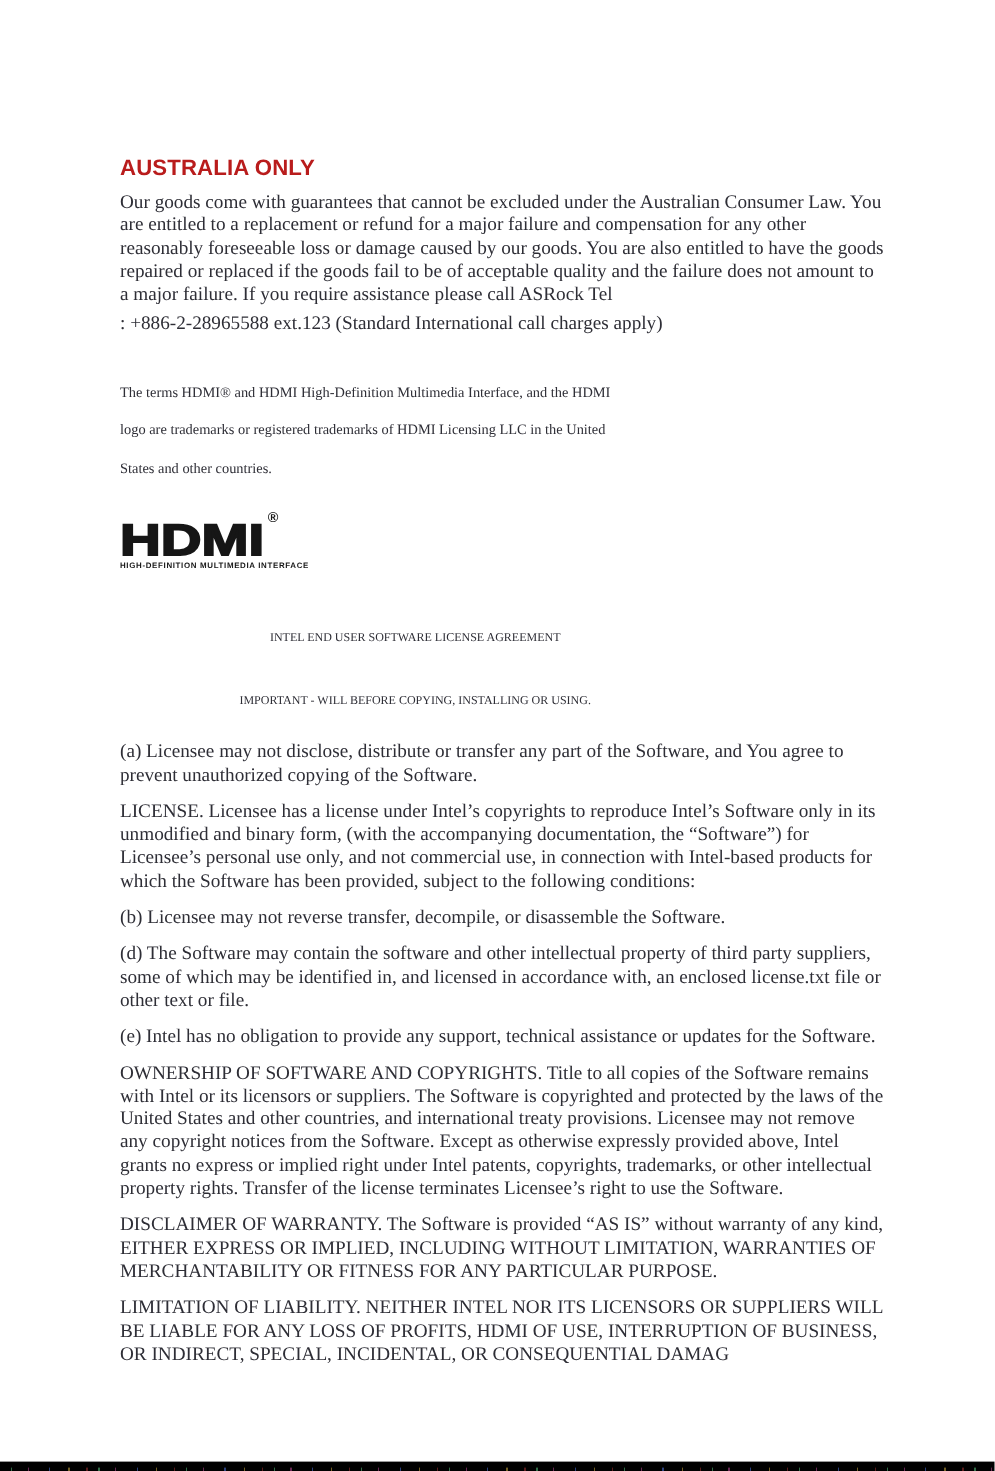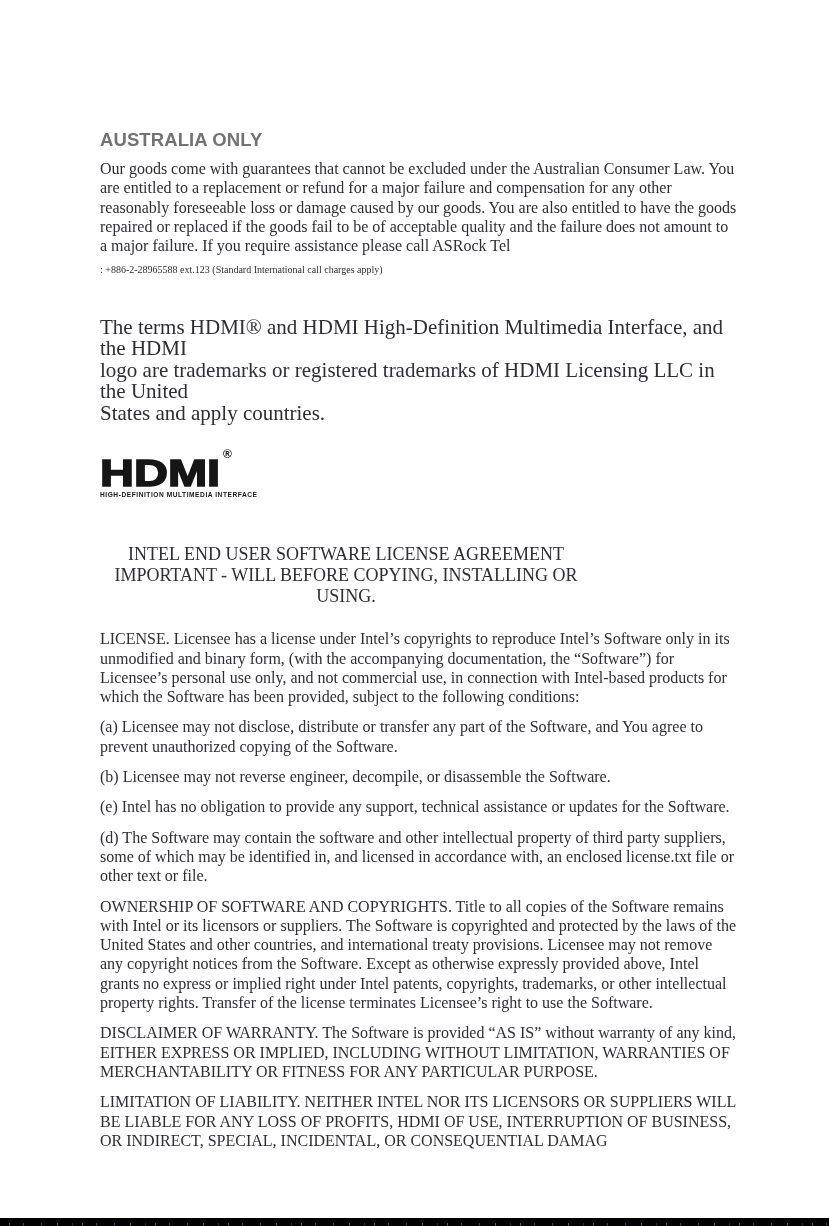--- a/index.html
+++ b/index.html
@@ -14,40 +14,41 @@
   .content{
     position:absolute;
     left:100px;top:129px;
     width:638px;
   }
   .aus-heading{
     font-family:"Liberation Sans","DejaVu Sans",sans-serif;
     font-weight:bold;
     font-size:18.5px;
     line-height:22px;
-    color:#737373;
+    color:#b91c1c;
     margin:0 0 8px 0;
     letter-spacing:0.1px;
   }
   .para{
     font-size:16px;
     line-height:19.3px;
     margin:0 0 11px 0;
   }
   .phone-line{
-    font-size:10px;
+    font-size:16px;
     line-height:19.3px;
     margin:-6px 0 0 0;
   }
   .hdmi-notice{
     margin-top:37px;
   }
   .hdmi-notice .notice-line{
-    font-size:21px;
+    font-size:12px;
     line-height:21.5px;
+    margin-top:10px;
   }
   .hdmi-logo{
     margin-top:26px;
     height:48px;
   }
   .hdmi-logo-row{
     display:flex;
     align-items:flex-start;
   }
   .hdmi-word{
@@ -78,22 +79,23 @@
     color:#161616;
     margin-top:3px;
     white-space:nowrap;
   }
   .intel-title{
     margin-top:46px;
     width:492px;
     text-align:center;
   }
   .intel-title .title-line{
-    font-size:18px;
+    font-size:10px;
     line-height:21px;
+    margin-top:32px;
   }
   .intel-paragraphs{
     margin-top:22px;
   }
   .footer-bar{
     position:absolute;
     left:0;bottom:0;
     width:829px;height:8px;
     background:#000000;
   }
@@ -116,42 +118,42 @@
 
     <h1 class="aus-heading">AUSTRALIA ONLY</h1>
 
     <p class="para">Our goods come with guarantees that cannot be excluded under the Australian Consumer Law. You are entitled to a replacement or refund for a major failure and compensation for any other reasonably foreseeable loss or damage caused by our goods. You are also entitled to have the goods repaired or replaced if the goods fail to be of acceptable quality and the failure does not amount to a major failure. If you require assistance please call ASRock Tel</p>
 
     <p class="phone-line">: +886-2-28965588 ext.123 (Standard International call charges apply)</p>
 
     <div class="hdmi-notice">
       <div class="notice-line">The terms HDMI® and HDMI High-Definition Multimedia Interface, and the HDMI</div>
       <div class="notice-line">logo are trademarks or registered trademarks of HDMI Licensing LLC in the United</div>
-      <div class="notice-line">States and apply countries.</div>
+      <div class="notice-line">States and other countries.</div>
     </div>
 
     <div class="hdmi-logo">
       <div class="hdmi-logo-row">
         <span class="hdmi-word">HDMI</span>
         <span class="hdmi-reg">®</span>
       </div>
       <div class="hdmi-tagline">HIGH-DEFINITION MULTIMEDIA INTERFACE</div>
     </div>
 
     <div class="intel-title">
       <div class="title-line">INTEL END USER SOFTWARE LICENSE AGREEMENT</div>
       <div class="title-line">IMPORTANT - WILL BEFORE COPYING, INSTALLING OR USING.</div>
     </div>
 
     <div class="intel-paragraphs">
+        <p class="para">(a) Licensee may not disclose, distribute or transfer any part of the Software, and You agree to prevent unauthorized copying of the Software.</p>
         <p class="para">LICENSE. Licensee has a license under Intel’s copyrights to reproduce Intel’s Software only in its unmodified and binary form, (with the accompanying documentation, the “Software”) for Licensee’s personal use only, and not commercial use, in connection with Intel-based products for which the Software has been provided, subject to the following conditions:</p>
-        <p class="para">(a) Licensee may not disclose, distribute or transfer any part of the Software, and You agree to prevent unauthorized copying of the Software.</p>
-        <p class="para">(b) Licensee may not reverse engineer, decompile, or disassemble the Software.</p>
+        <p class="para">(b) Licensee may not reverse transfer, decompile, or disassemble the Software.</p>
+        <p class="para">(d) The Software may contain the software and other intellectual property of third party suppliers, some of which may be identified in, and licensed in accordance with, an enclosed license.txt file or other text or file.</p>
         <p class="para">(e) Intel has no obligation to provide any support, technical assistance or updates for the Software.</p>
-        <p class="para">(d) The Software may contain the software and other intellectual property of third party suppliers, some of which may be identified in, and licensed in accordance with, an enclosed license.txt file or other text or file.</p>
         <p class="para">OWNERSHIP OF SOFTWARE AND COPYRIGHTS. Title to all copies of the Software remains with Intel or its licensors or suppliers. The Software is copyrighted and protected by the laws of the United States and other countries, and international treaty provisions. Licensee may not remove any copyright notices from the Software. Except as otherwise expressly provided above, Intel grants no express or implied right under Intel patents, copyrights, trademarks, or other intellectual property rights. Transfer of the license terminates Licensee’s right to use the Software.</p>
         <p class="para">DISCLAIMER OF WARRANTY. The Software is provided “AS IS” without warranty of any kind, EITHER EXPRESS OR IMPLIED, INCLUDING WITHOUT LIMITATION, WARRANTIES OF MERCHANTABILITY OR FITNESS FOR ANY PARTICULAR PURPOSE.</p>
         <p class="para">LIMITATION OF LIABILITY. NEITHER INTEL NOR ITS LICENSORS OR SUPPLIERS WILL BE LIABLE FOR ANY LOSS OF PROFITS, HDMI OF USE, INTERRUPTION OF BUSINESS, OR INDIRECT, SPECIAL, INCIDENTAL, OR CONSEQUENTIAL DAMAG</p>
       </div>
 
   </div>
 
   <div class="footer-bar"></div>
 </div>
 

